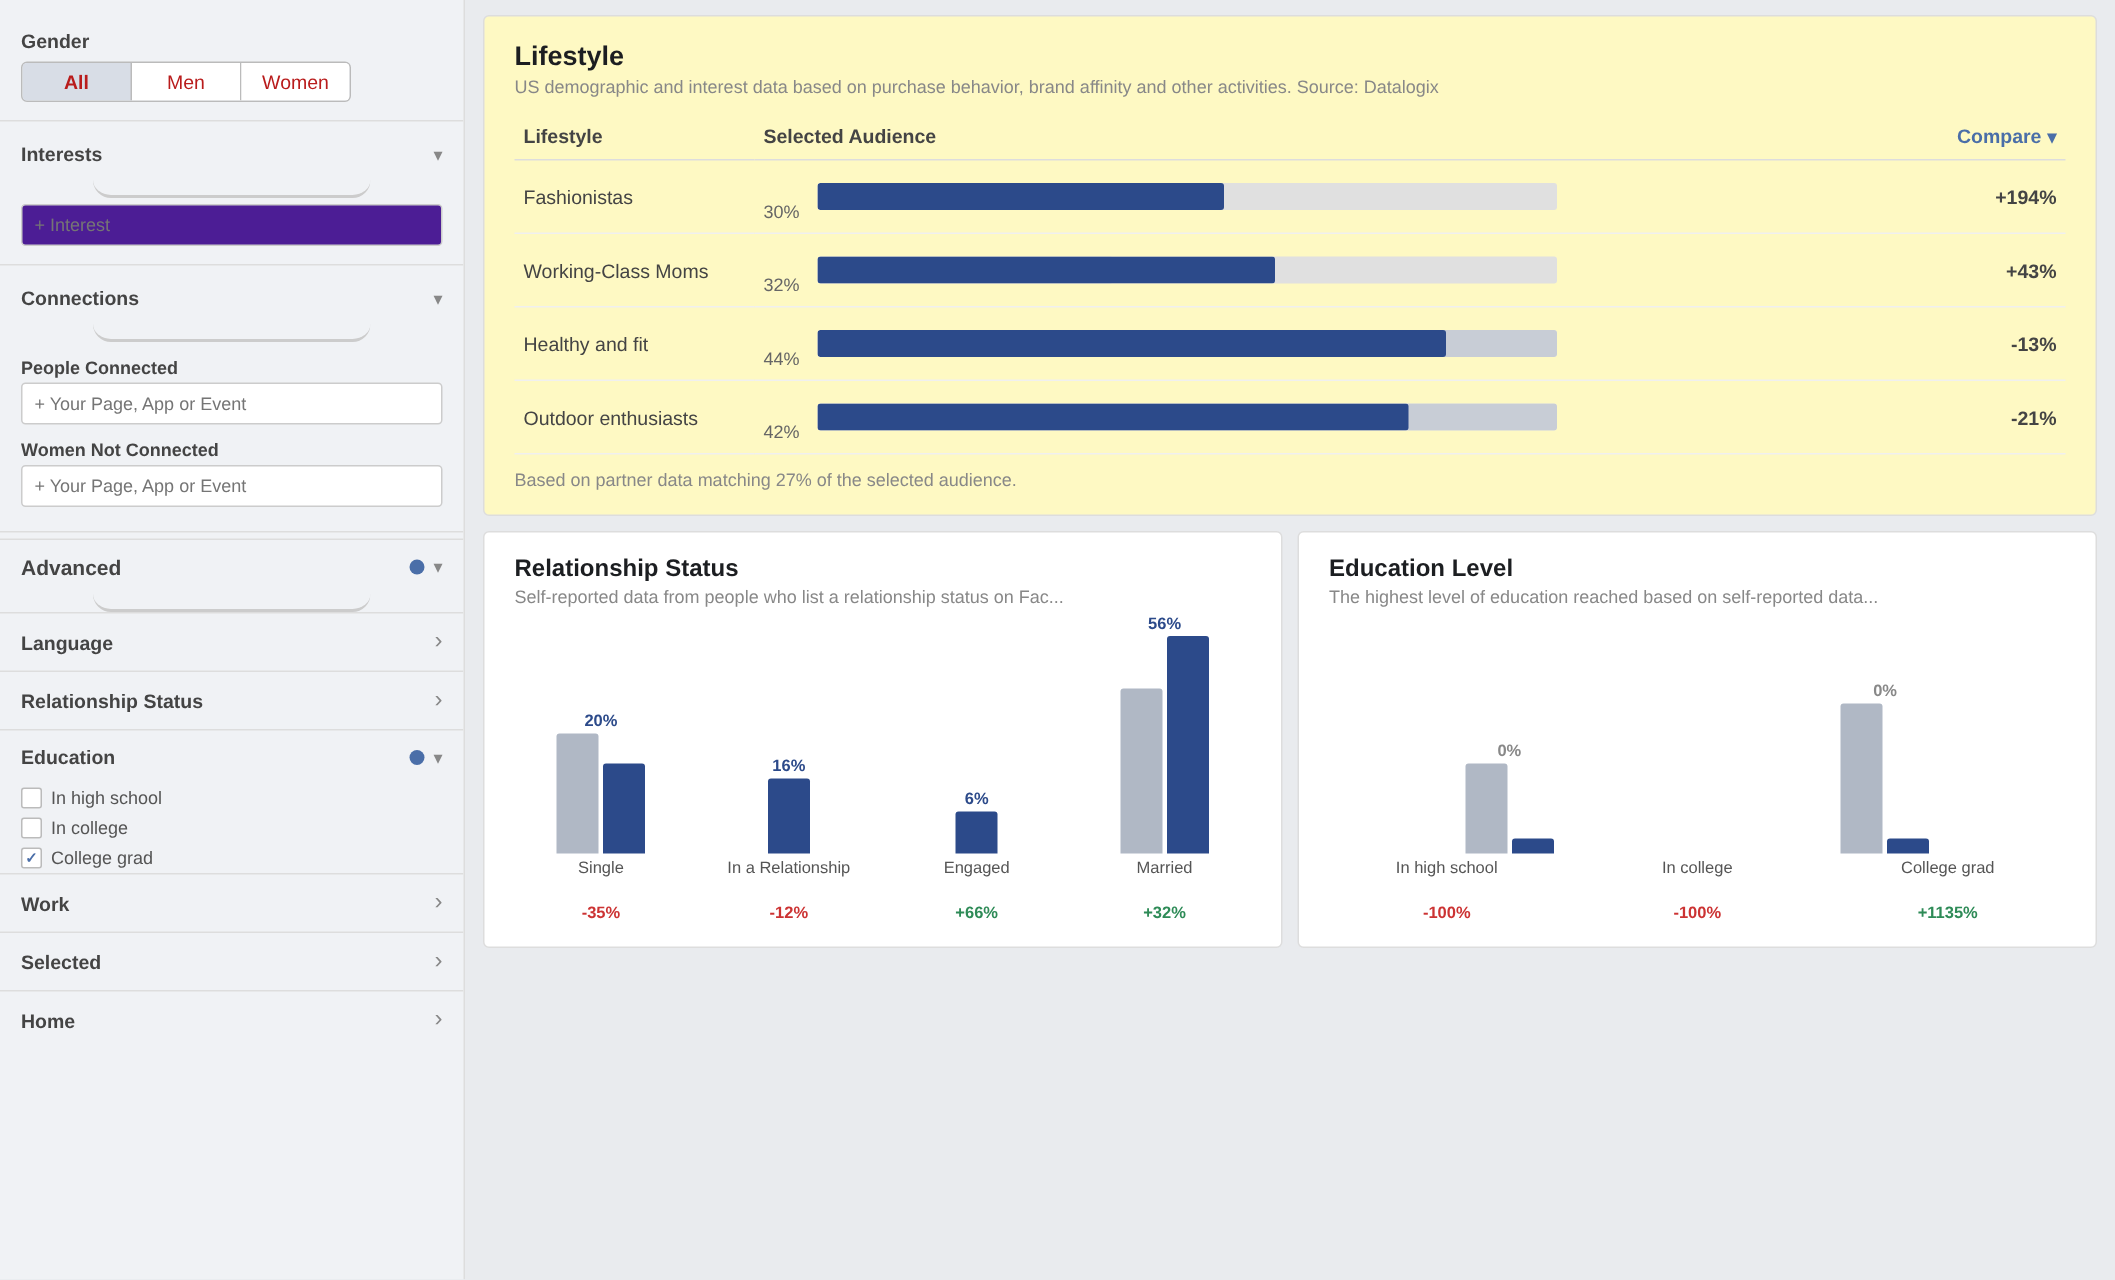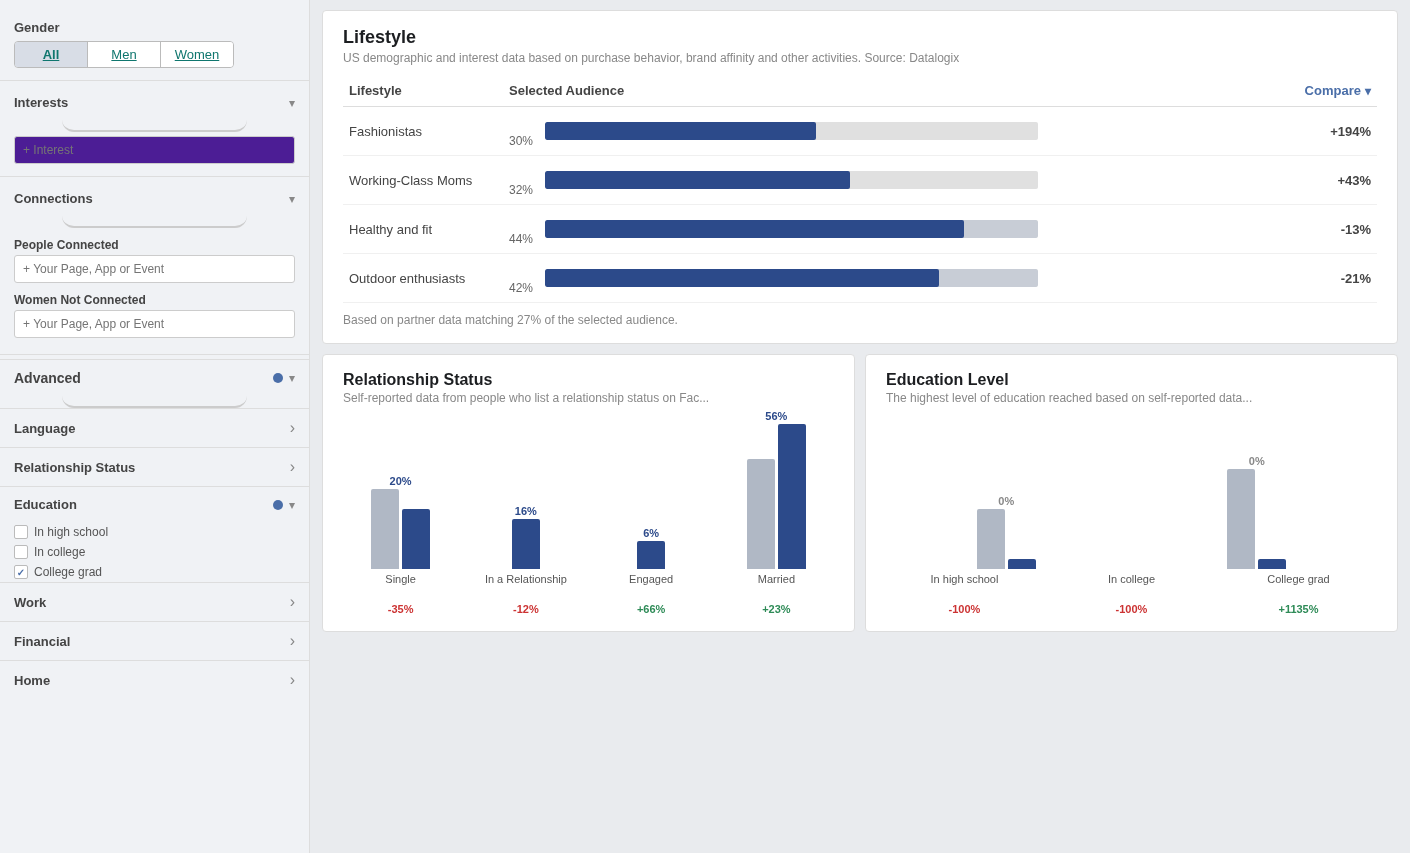--- a/index.html
+++ b/index.html
@@ -10,21 +10,21 @@
       width: 310px;
       min-width: 310px;
       background: #f0f2f5;
       border-right: 1px solid #ddd;
       overflow-y: auto;
       padding: 12px 0;
     }
     .sidebar-section { padding: 8px 14px; }
     .sidebar-label { font-weight: 700; font-size: 13px; color: #444; margin-bottom: 6px; }
     .gender-buttons { display: flex; gap: 0; border: 1px solid #bbb; border-radius: 4px; overflow: hidden; width: 220px; }
-    .gender-btn { flex: 1; padding: 5px 0; background: #fff; border: none; border-right: 1px solid #bbb; font-size: 13px; cursor: pointer; color: #0f766e; text-align: center; text-decoration: underline; }
+    .gender-btn { flex: 1; padding: 5px 0; background: #fff; border: none; border-right: 1px solid #bbb; font-size: 13px; cursor: pointer; color: #b91c1c; text-align: center; }
     .gender-btn:last-child { border-right: none; }
     .gender-btn.active { background: #d8dde6; font-weight: 600; }
     .sidebar-divider { height: 1px; background: #ddd; margin: 4px 0; }
     .sidebar-collapse-row { display: flex; justify-content: space-between; align-items: center; padding: 10px 14px; cursor: pointer; }
     .collapse-label { font-weight: 700; font-size: 13px; color: #444; }
     .collapse-icon { color: #888; font-size: 12px; }
     .sidebar-indent { padding: 4px 14px 8px 14px; }
     .interest-input { width: 100%; border: 1px solid #ccc; border-radius: 3px; padding: 6px 8px; font-size: 12px; color: #888; background: #4c1d95; }
     .connections-input { width: 100%; border: 1px solid #ccc; border-radius: 3px; padding: 6px 8px; font-size: 12px; color: #999; background: #fff; margin-bottom: 4px; }
     .sub-label { font-weight: 700; font-size: 12px; color: #444; margin: 6px 0 3px; }
@@ -49,21 +49,21 @@
       flex: 1;
       overflow-y: auto;
       padding: 10px 12px;
       background: #e9ebee;
       display: flex;
       flex-direction: column;
       gap: 10px;
     }
 
     
-    .card { background: #ffffff; border-radius: 4px; border: 1px solid #ddd; padding: 16px 20px; }
+    .card { background: #fef9c3; border-radius: 4px; border: 1px solid #ddd; padding: 16px 20px; }
     .card-title { font-size: 18px; font-weight: 700; color: #1c1e21; margin-bottom: 3px; }
     .card-subtitle { font-size: 12px; color: #888; margin-bottom: 14px; }
     .lifestyle-table { width: 100%; border-collapse: collapse; }
     .lifestyle-table th { text-align: left; font-weight: 700; font-size: 13px; color: #444; padding: 4px 6px 8px; border-bottom: 1px solid #ddd; }
     .lifestyle-table td { padding: 7px 6px; vertical-align: middle; font-size: 13px; color: #444; border-bottom: 1px solid #f0f0f0; }
     .bar-cell { position: relative; }
     .bar-container { display: flex; align-items: center; gap: 6px; }
     .pct-label { font-size: 12px; color: #666; width: 30px; margin-top: 20px; }
     .bar-track { flex: 1; height: 18px; background: #e0e0e0; border-radius: 2px; position: relative; overflow: hidden; }
     .bar-fill { height: 100%; background: #2c4a8a; border-radius: 2px; }
@@ -171,21 +171,21 @@
     <div class="checkbox-box checked">✓</div>
     <span>College grad</span>
   </div>
 
   <div class="sidebar-nav-row">
     <span class="nav-label">Work</span>
     <span class="nav-arrow chevron-right"></span>
   </div>
 
   <div class="sidebar-nav-row">
-    <span class="nav-label">Financial</span>
+    <span class="nav-label">Selected</span>
     <span class="nav-arrow chevron-right"></span>
   </div>
 
   <div class="sidebar-nav-row">
     <span class="nav-label">Home</span>
     <span class="nav-arrow chevron-right"></span>
   </div>
 
 </div>
 
@@ -310,21 +310,21 @@
             <div class="axis-item">
       <div class="axis-name">In a Relationship</div>
       <div class="axis-pct negative">-12%</div>
     </div>
             <div class="axis-item">
       <div class="axis-name">Engaged</div>
       <div class="axis-pct positive">+66%</div>
     </div>
             <div class="axis-item">
       <div class="axis-name">Married</div>
-      <div class="axis-pct positive">+23%</div>
+      <div class="axis-pct positive">+32%</div>
     </div>
           </div>
       </div>
     </div>
 
     <div class="bottom-card">
       <div class="bottom-card-title">Education Level</div>
       <div class="bottom-card-subtitle">The highest level of education reached based on self-reported data...</div>
       <div class="chart-area">
         <div class="bars-row" id="edu-bars-row">

